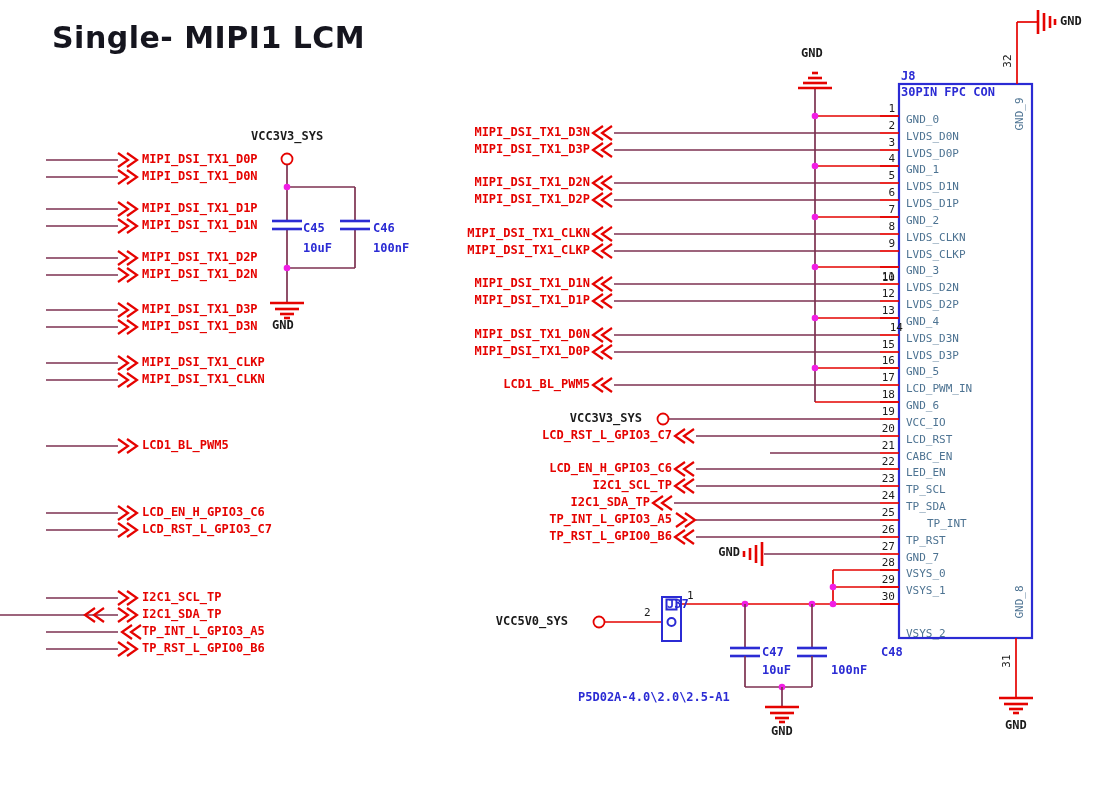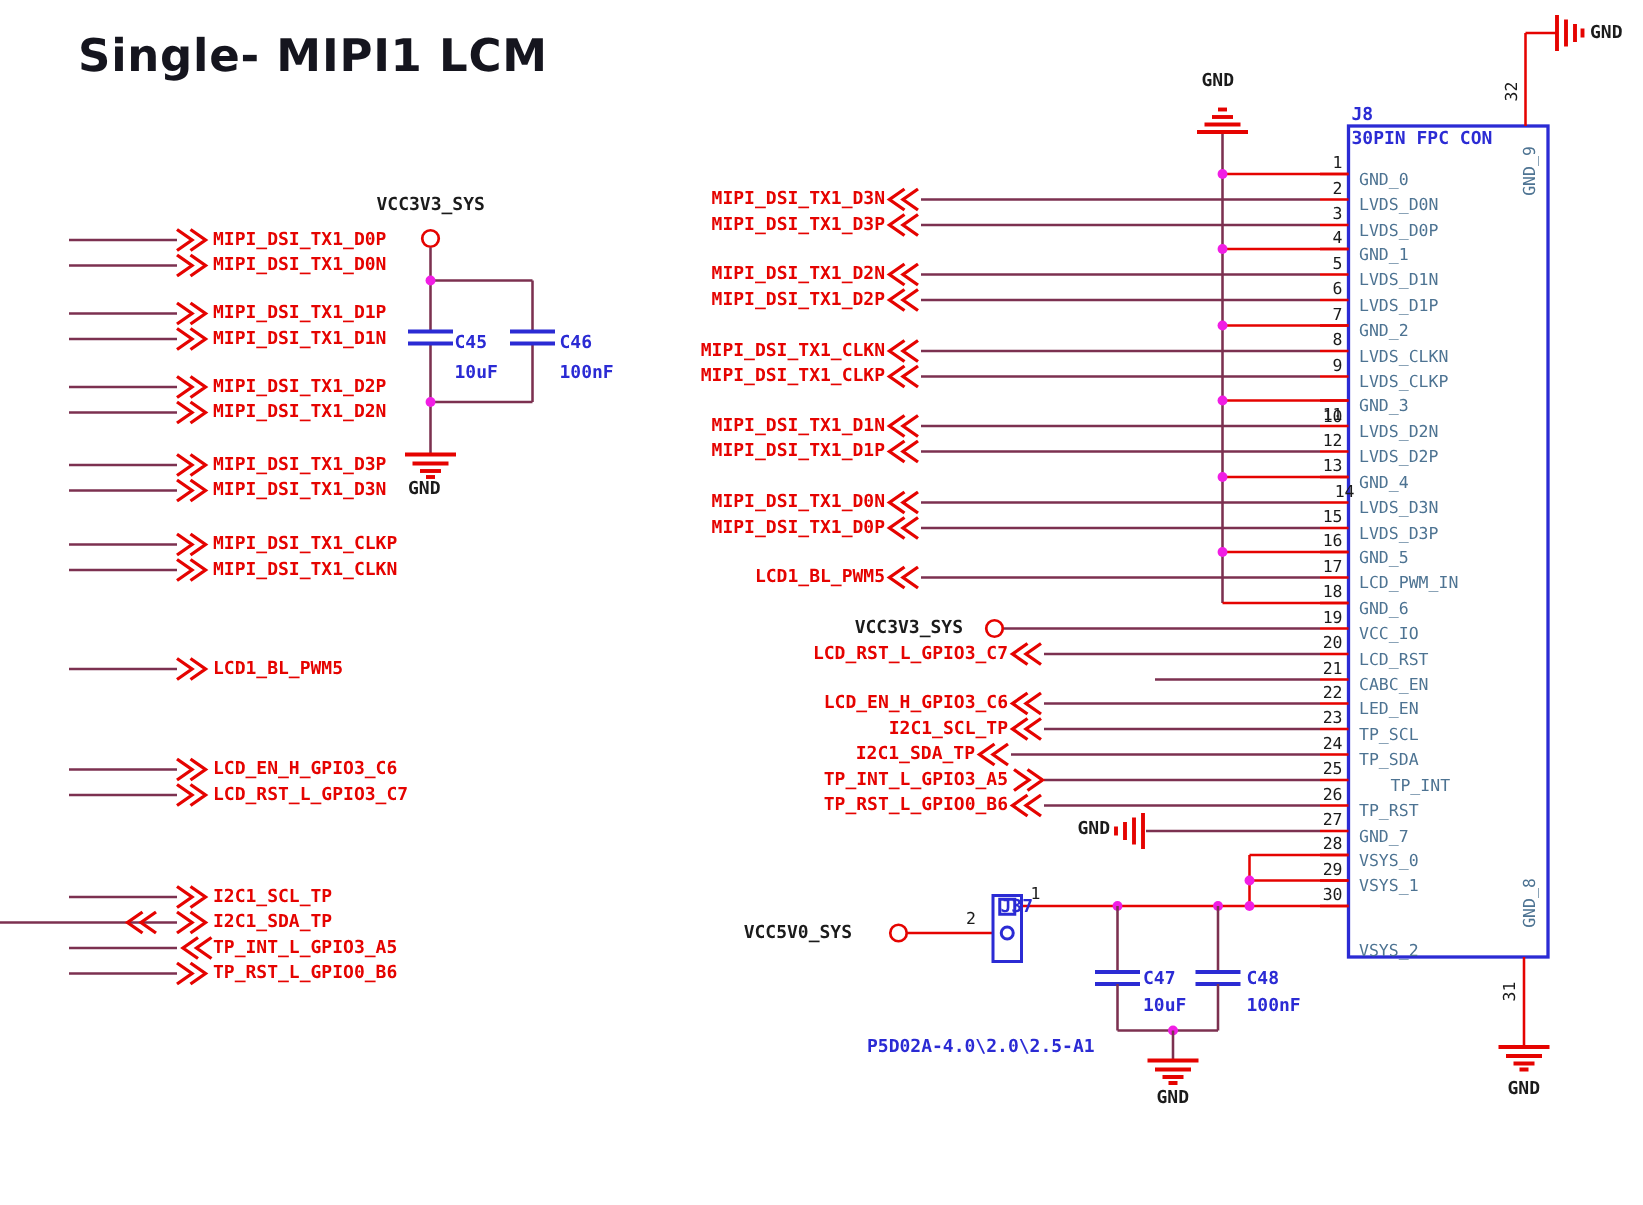--- a/index.html
+++ b/index.html
@@ -228,21 +228,21 @@
   <div class="lbl blk right" style="right:453px;top:412px">VCC3V3_SYS</div>
   <div class="lbl blk right" style="right:355px;top:546px">GND</div>
 
   <div class="lbl blk right" style="right:527px;top:615px">VCC5V0_SYS</div>
   <div class="lbl blu" style="left:667px;top:574px">J37</div>
   <div class="lbl num" style="left:687px;top:590px">1</div>
   <div class="lbl num" style="left:644px;top:607px">2</div>
   <div class="lbl blu" style="left:578px;top:667px">P5D02A-4.0\2.0\2.5-A1</div>
   <div class="lbl blu" style="left:762px;top:622px">C47</div>
   <div class="lbl blu" style="left:762px;top:640px">10uF</div>
-  <div class="lbl blu" style="left:831px;top:622px">C48</div>
+  <div class="lbl blu" style="left:881px;top:622px">C48</div>
   <div class="lbl blu" style="left:831px;top:640px">100nF</div>
   <div class="lbl blk" style="left:771px;top:725px">GND</div>
 <div class="lbl red" style="left: 142px; top: 153px;">MIPI_DSI_TX1_D0P</div>
     <div class="lbl red" style="left: 142px; top: 170px;">MIPI_DSI_TX1_D0N</div>
     <div class="lbl red" style="left: 142px; top: 202px;">MIPI_DSI_TX1_D1P</div>
     <div class="lbl red" style="left: 142px; top: 219px;">MIPI_DSI_TX1_D1N</div>
     <div class="lbl red" style="left: 142px; top: 251px;">MIPI_DSI_TX1_D2P</div>
     <div class="lbl red" style="left: 142px; top: 268px;">MIPI_DSI_TX1_D2N</div>
     <div class="lbl red" style="left: 142px; top: 303px;">MIPI_DSI_TX1_D3P</div>
     <div class="lbl red" style="left: 142px; top: 320px;">MIPI_DSI_TX1_D3N</div>

